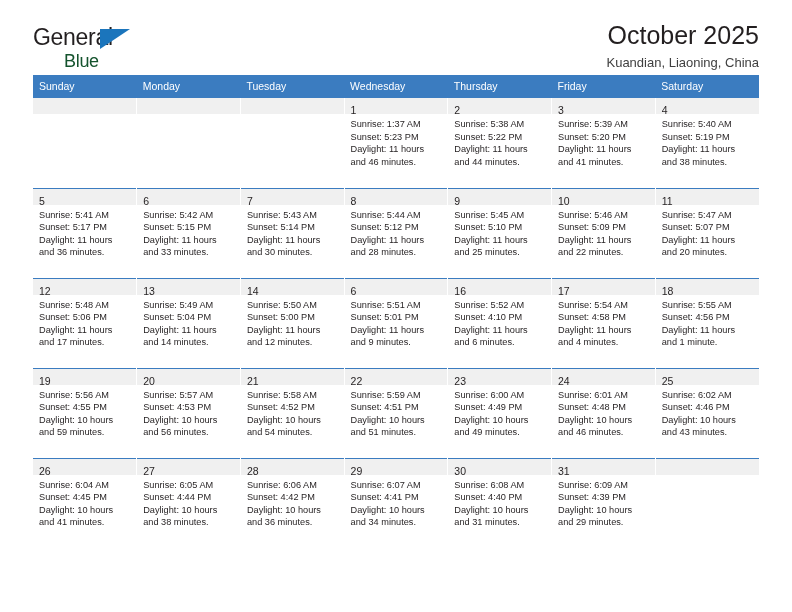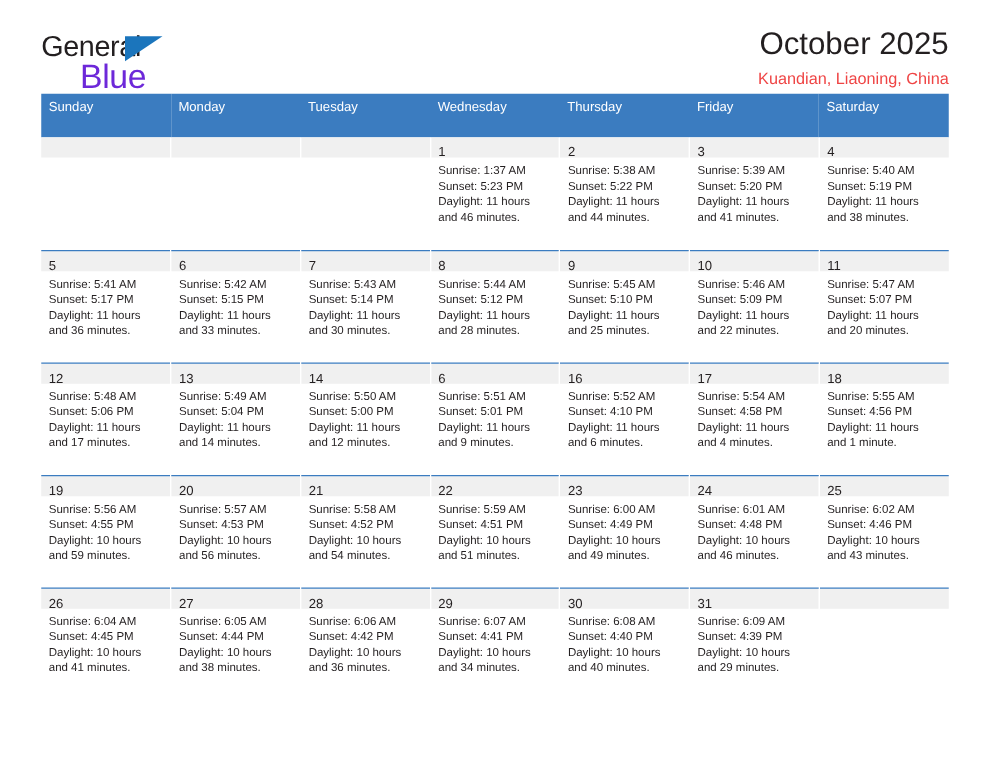--- a/index.html
+++ b/index.html
@@ -38,23 +38,23 @@
   }
   .brand-line1 {
     font-size: 23px;
     letter-spacing: -0.3px;
     color: #231f20;
     line-height: 24px;
     display: block;
     height: 24px;
   }
   .brand-line2 {
-    font-size: 27px;
+    font-size: 18px;
     letter-spacing: -0.3px;
-    color: #6d28d9;
+    color: #14532d;
     line-height: 24px;
     display: block;
     height: 24px;
     padding-left: 31px;
   }
   .brand-triangle {
     position: absolute;
     left: 67px;
     top: 4px;
     width: 0;
@@ -68,42 +68,42 @@
   }
   .cal-title {
     font-size: 25px;
     font-weight: normal;
     color: #231f20;
     line-height: 30px;
     white-space: nowrap;
   }
   .cal-subtitle {
     font-size: 13px;
-    color: #ef4444;
+    color: #404040;
     line-height: 20px;
     margin-top: 3px;
     white-space: nowrap;
   }
 
   
   .calendar {
     width: 726px;
     border-collapse: collapse;
     table-layout: fixed;
     margin-top: 2px;
   }
   .calendar col { width: 103.71px; }
 
   thead th {
     background: #3b7cc0;
     color: #ffffff;
     font-size: 10.5px;
     font-weight: normal;
     text-align: left;
-    padding: 5px 0 18px 6px;
+    padding: 5px 0 6px 6px;
     height: 12px;
     border: none;
   }
 
   tbody tr { height: 90px; }
 
   tbody td {
     vertical-align: top;
     padding: 0;
     border-top: 1.2px solid #3b7cc0;
@@ -473,21 +473,21 @@
               <div class="cell-line">Daylight: 10 hours</div>
               <div class="cell-line">and 34 minutes.</div>
             </div>
           </td>
           <td>
             <div class="daynum-band"><span class="daynum">30</span></div>
             <div class="cell-body">
               <div class="cell-line">Sunrise: 6:08 AM</div>
               <div class="cell-line">Sunset: 4:40 PM</div>
               <div class="cell-line">Daylight: 10 hours</div>
-              <div class="cell-line">and 40 minutes.</div>
+              <div class="cell-line">and 31 minutes.</div>
             </div>
           </td>
           <td>
             <div class="daynum-band"><span class="daynum">31</span></div>
             <div class="cell-body">
               <div class="cell-line">Sunrise: 6:09 AM</div>
               <div class="cell-line">Sunset: 4:39 PM</div>
               <div class="cell-line">Daylight: 10 hours</div>
               <div class="cell-line">and 29 minutes.</div>
             </div>

